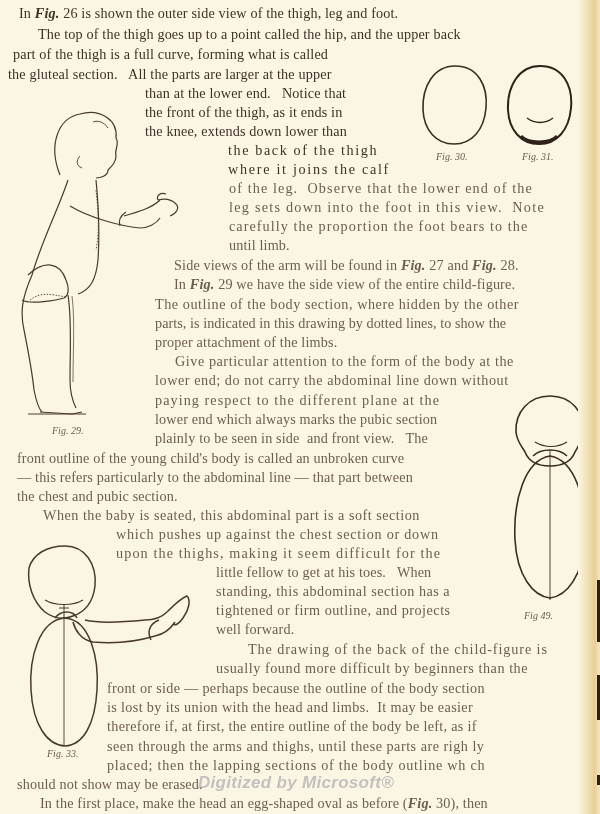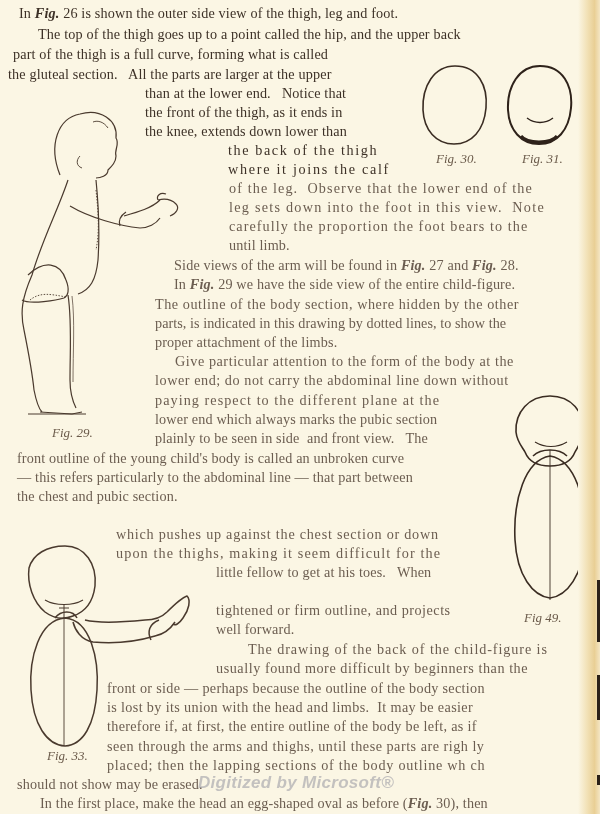--- a/index.html
+++ b/index.html
@@ -14,21 +14,21 @@
       position:absolute; top:0; right:0; width:22px; height:814px;
       background:linear-gradient(to right,#fbf6e4 0%,#f2e2b8 40%,#e9cf95 75%,#f4e6c4 100%);
     }
     .edge-mark { position:absolute; right:0; width:3px; background:#2a2018; }
     .line {
       position:absolute; white-space:nowrap; font-size:14.2px; line-height:17px;
       letter-spacing:0.15px; color:#3d3127;
     }
     .line.light { color:#6b5d50; }
     i.fig { font-style:italic; font-weight:bold; }
-    .cap { position:absolute; font-style:italic; font-size:13px; color:#6a5a4a; }
+    .cap { position:absolute; font-style:italic; font-size:10px; color:#6a5a4a; }
     svg { position:absolute; overflow:visible; }
     .watermark {
       position:absolute; left:198px; top:773px; font-family:"Liberation Sans","DejaVu Sans",sans-serif;
       font-style:italic; font-weight:bold; font-size:17px; color:rgba(150,150,160,0.55); letter-spacing:0.3px;
     }
   </style>
 </head>
 <body>
 
 <div class="page">
@@ -59,23 +59,25 @@
   <div class="line light" style="left:155px;top:315px;letter-spacing:0.05px;">parts, is indicated in this drawing by dotted lines, to show the</div>
   <div class="line light" style="left:155px;top:334px;">proper attachment of the limbs.</div>
   <div class="line light" style="left:175px;top:353px;letter-spacing:0.55px;">Give particular attention to the form of the body at the</div>
   <div class="line light" style="left:155px;top:372px;letter-spacing:0.55px;">lower end; do not carry the abdominal line down without</div>
   <div class="line light" style="left:155px;top:392px;letter-spacing:1.05px;text-align:center;">paying respect to the different plane at the</div>
   <div class="line light" style="left:155px;top:411px;">lower end which always marks the pubic section</div>
   <div class="line light" style="left:155px;top:430px;white-space:pre;">plainly to be seen in side  and front view.   The</div>
   <div class="line light" style="left:17px;top:450px;">front outline of the young child's body is called an unbroken curve</div>
   <div class="line light" style="left:17px;top:469px;">— this refers particularly to the abdominal line — that part between</div>
   <div class="line light" style="left:17px;top:488px;">the chest and pubic section.</div>
+  <div class="line light" style="left:43px;top:507px;letter-spacing:0.5px;">When the baby is seated, this abdominal part is a soft section</div>
   <div class="line light" style="left:116px;top:526px;letter-spacing:0.75px;">which pushes up against the chest section or down</div>
   <div class="line light" style="left:116px;top:545px;letter-spacing:1.1px;">upon the thighs, making it seem difficult for the</div>
   <div class="line light" style="left:216px;top:564px;white-space:pre;">little fellow to get at his toes.   When</div>
+  <div class="line light" style="left:216px;top:583px;letter-spacing:0.5px;">standing, this abdominal section has a</div>
   <div class="line light" style="left:216px;top:602px;letter-spacing:0.5px;">tightened or firm outline, and projects</div>
   <div class="line light" style="left:216px;top:621px;">well forward.</div>
   <div class="line light" style="left:248px;top:641px;letter-spacing:0.9px;">The drawing of the back of the child-figure is</div>
   <div class="line light" style="left:216px;top:660px;letter-spacing:0.55px;">usually found more difficult by beginners than the</div>
   <div class="line light" style="left:107px;top:680px;letter-spacing:0.3px;">front or side — perhaps because the outline of the body section</div>
   <div class="line light" style="left:107px;top:699px;letter-spacing:0.35px;white-space:pre;">is lost by its union with the head and limbs.  It may be easier</div>
   <div class="line light" style="left:107px;top:718px;letter-spacing:0.3px;">therefore if, at first, the entire outline of the body be left, as if</div>
   <div class="line light" style="left:107px;top:738px;letter-spacing:0.5px;">seen through the arms and thighs, until these parts are righ ly</div>
   <div class="line light" style="left:107px;top:757px;letter-spacing:0.75px;">placed; then the lapping sections of the body outline wh ch</div>
   <div class="line light" style="left:17px;top:776px;">should not show may be erased.</div>

